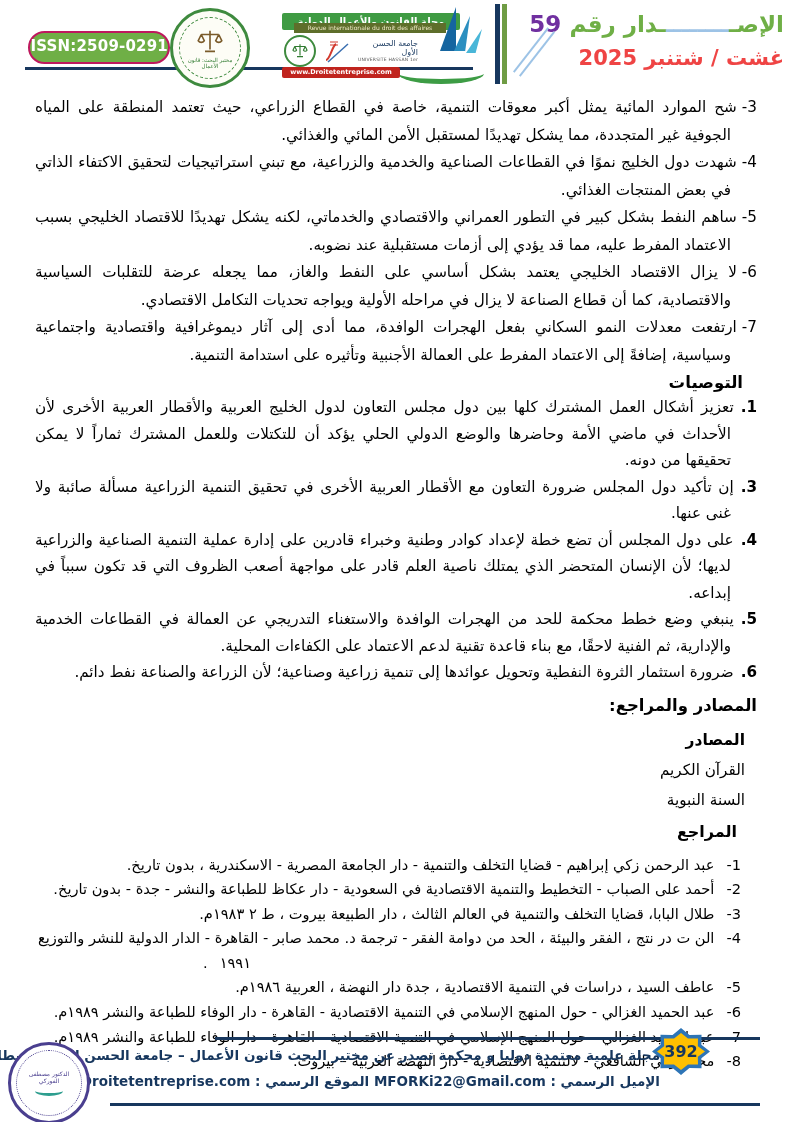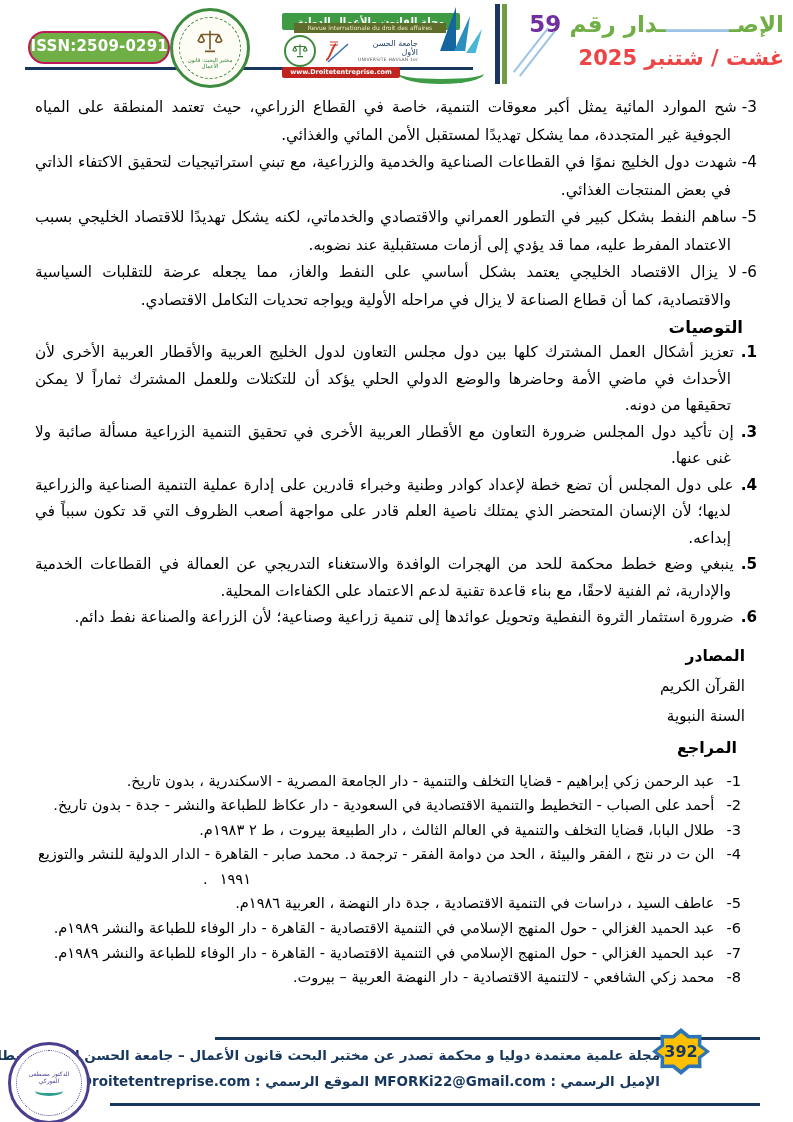--- a/index.html
+++ b/index.html
@@ -159,38 +159,40 @@
     <div class="find">
 
         <p class="li find"><span class="num find-num">3-</span><span class="txt">شح الموارد المائية يمثل أكبر معوقات التنمية، خاصة في القطاع الزراعي، حيث تعتمد المنطقة على المياه الجوفية غير المتجددة، مما يشكل تهديدًا لمستقبل الأمن المائي والغذائي.</span></p>
 
         <p class="li find"><span class="num find-num">4-</span><span class="txt">شهدت دول الخليج نموًا في القطاعات الصناعية والخدمية والزراعية، مع تبني استراتيجيات لتحقيق الاكتفاء الذاتي في بعض المنتجات الغذائي.</span></p>
 
         <p class="li find"><span class="num find-num">5-</span><span class="txt">ساهم النفط بشكل كبير في التطور العمراني والاقتصادي والخدماتي، لكنه يشكل تهديدًا للاقتصاد الخليجي بسبب الاعتماد المفرط عليه، مما قد يؤدي إلى أزمات مستقبلية عند نضوبه.</span></p>
 
         <p class="li find"><span class="num find-num">6-</span><span class="txt">لا يزال الاقتصاد الخليجي يعتمد بشكل أساسي على النفط والغاز، مما يجعله عرضة للتقلبات السياسية والاقتصادية، كما أن قطاع الصناعة لا يزال في مراحله الأولية ويواجه تحديات التكامل الاقتصادي.</span></p>
 
+        <p class="li find"><span class="num find-num">7-</span><span class="txt">ارتفعت معدلات النمو السكاني بفعل الهجرات الوافدة، مما أدى إلى آثار ديموغرافية واقتصادية واجتماعية وسياسية، إضافةً إلى الاعتماد المفرط على العمالة الأجنبية وتأثيره على استدامة التنمية.</span></p>
       </div>
 
     <h3 class="h-recs">التوصيات</h3>
 
     <div class="recs">
 
         <p class="li"><span class="num rec-num">1.</span><span class="txt">تعزيز أشكال العمل المشترك كلها بين دول مجلس التعاون لدول الخليج العربية والأقطار العربية الأخرى لأن الأحداث في ماضي الأمة وحاضرها والوضع الدولي الحلي يؤكد أن للتكتلات وللعمل المشترك ثماراً لا يمكن تحقيقها من دونه.</span></p>
 
 
         <p class="li"><span class="num rec-num">3.</span><span class="txt">إن تأكيد دول المجلس ضرورة التعاون مع الأقطار العربية الأخرى في تحقيق التنمية الزراعية مسألة صائبة ولا غنى عنها.</span></p>
 
         <p class="li"><span class="num rec-num">4.</span><span class="txt">على دول المجلس أن تضع خطة لإعداد كوادر وطنية وخبراء قادرين على إدارة عملية التنمية الصناعية والزراعية لديها؛ لأن الإنسان المتحضر الذي يمتلك ناصية العلم قادر على مواجهة أصعب الظروف التي قد تكون سبباً في إبداعه.</span></p>
 
         <p class="li"><span class="num rec-num">5.</span><span class="txt">ينبغي وضع خطط محكمة للحد من الهجرات الوافدة والاستغناء التدريجي عن العمالة في القطاعات الخدمية والإدارية، ثم الفنية لاحقًا، مع بناء قاعدة تقنية لدعم الاعتماد على الكفاءات المحلية.</span></p>
 
         <p class="li"><span class="num rec-num">6.</span><span class="txt">ضرورة استثمار الثروة النفطية وتحويل عوائدها إلى تنمية زراعية وصناعية؛ لأن الزراعة والصناعة نفط دائم.</span></p>
       </div>
 
+    <h3 class="h-sources">المصادر والمراجع:</h3>
     <h4 class="h-sub">المصادر</h4>
 
     <div>
 
         <p class="src-item">القرآن الكريم</p>
 
         <p class="src-item">السنة النبوية</p>
       </div>
 
     <h4 class="h-refs">المراجع</h4>

